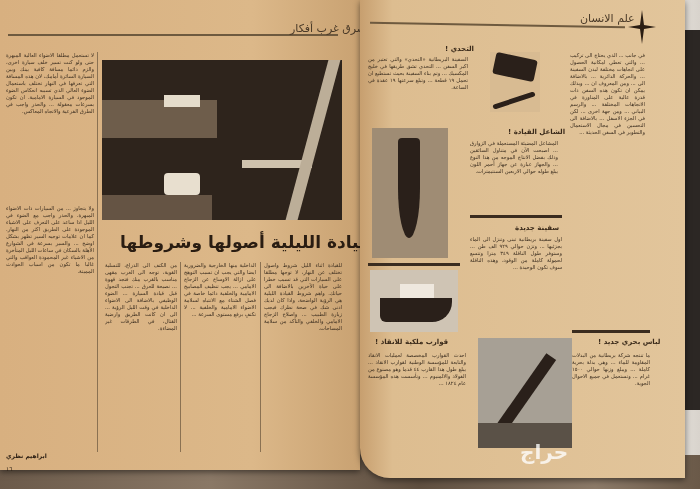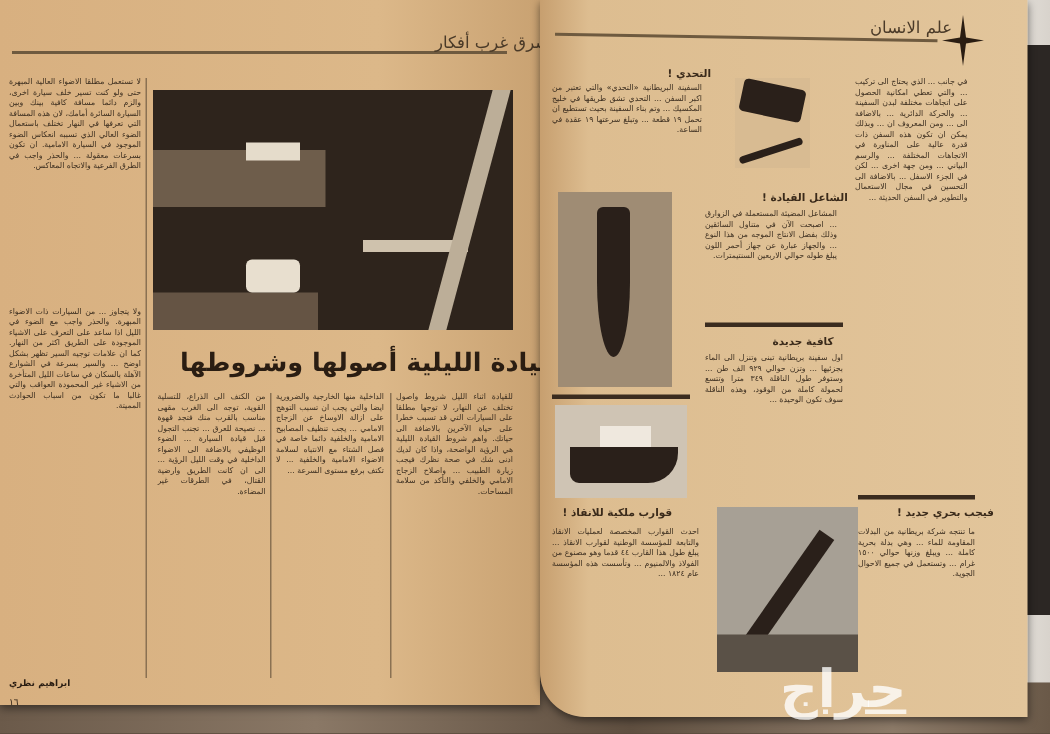--- a/index.html
+++ b/index.html
@@ -12,21 +12,21 @@
   .paper-dark{position:absolute;left:676px;top:30px;width:24px;height:380px;background:#2c2724;}
   .hdr-line{position:absolute;height:2px;background:#6e5a3f;}
   .hdr-text{position:absolute;font-size:11px;color:#4a3a28;direction:rtl;white-space:nowrap;}
   .col{position:absolute;direction:rtl;text-align:justify;font-size:5.2px;line-height:7px;color:#3d2f20;overflow:hidden;}
   .col-rule{position:absolute;width:1px;background:#8a7152;}
   .photo{position:absolute;background:#2e241c;overflow:hidden;}
   .headline{position:absolute;direction:rtl;font-weight:bold;color:#2a1d12;white-space:nowrap;}
   .subhead{position:absolute;direction:rtl;font-weight:bold;font-size:7px;color:#3a2a1a;white-space:nowrap;}
   .thick-rule{position:absolute;height:3px;background:#3b2c1f;}
   .compass{position:absolute;left:628px;top:10px;width:28px;height:34px;}
-  .watermark{position:absolute;left:520px;top:440px;font-size:35px;font-weight:bold;color:rgba(255,255,255,.78);direction:rtl;letter-spacing:2px;text-decoration:underline;}
+  .watermark{position:absolute;left:520px;top:440px;font-size:20px;font-weight:bold;color:rgba(255,255,255,.78);direction:rtl;letter-spacing:2px;}
   .author{position:absolute;font-size:6px;font-weight:bold;color:#2a1d12;direction:rtl;}
   .pagenum{position:absolute;font-size:6px;color:#2a1d12;}
 </style>
 </head>
 <body>
 
 <div class="carpet"></div>
 <div class="paper-edge"></div>
 <div class="paper-dark"></div>
 
@@ -72,40 +72,40 @@
   </div>
 
   <div class="photo" style="left:12px;top:128px;width:76px;height:130px;background:#9f8c74;">
     <div style="position:absolute;left:26px;top:10px;width:22px;height:100px;background:#2a201a;border-radius:4px 4px 50% 50%;"></div>
   </div>
 
   <div class="subhead" style="left:148px;top:128px;">الشاعل القيادة !</div>
   <div class="col" style="left:110px;top:140px;width:88px;height:70px;">المشاعل المضيئة المستعملة في الزوارق ... اصبحت الآن في متناول السائقين وذلك بفضل الانتاج الموجه من هذا النوع ... والجهاز عبارة عن جهاز أحمر اللون يبلغ طوله حوالي الاربعين السنتيمترات.</div>
   <div class="thick-rule" style="left:110px;top:215px;width:92px;"></div>
 
-  <div class="subhead" style="left:155px;top:224px;">كافية جديدة</div>
+  <div class="subhead" style="left:155px;top:224px;">سفينة جديدة</div>
   <div class="col" style="left:110px;top:236px;width:92px;height:100px;">اول سفينة بريطانية تبنى وتنزل الى الماء بجزئيها ... وتزن حوالي ٩٢٩ الف طن ... وستوفر طول الناقلة ٣٤٩ مترا وتتسع لحمولة كاملة من الوقود، وهذه الناقلة سوف تكون الوحيدة ...</div>
 
   <div class="thick-rule" style="left:8px;top:263px;width:92px;"></div>
   <div class="photo" style="left:10px;top:270px;width:88px;height:62px;background:#cfc4b4;">
     <div style="position:absolute;left:10px;top:28px;width:72px;height:24px;background:#2a201a;border-radius:0 0 20px 6px;"></div>
     <div style="position:absolute;left:30px;top:14px;width:34px;height:14px;background:#efe8de;"></div>
   </div>
 
   <div class="subhead" style="left:15px;top:338px;">قوارب ملكية للانقاذ !</div>
   <div class="col" style="left:8px;top:352px;width:98px;height:95px;">احدث القوارب المخصصة لعمليات الانقاذ والتابعة للمؤسسة الوطنية لقوارب الانقاذ ... يبلغ طول هذا القارب ٤٤ قدما وهو مصنوع من الفولاذ والالمنيوم ... وتأسست هذه المؤسسة عام ١٨٢٤ ...</div>
 
   <div class="photo" style="left:118px;top:338px;width:94px;height:110px;background:#a7a095;">
     <div style="position:absolute;left:40px;top:10px;width:12px;height:95px;background:#2a201a;transform:rotate(35deg);"></div>
     <div style="position:absolute;left:0;top:85px;width:94px;height:25px;background:#5a5147;"></div>
   </div>
 
   <div class="col" style="left:210px;top:52px;width:75px;height:275px;">في جانب ... الذي يحتاج الى تركيب ... والتي تعطي امكانية الحصول على اتجاهات مختلفة لبدن السفينة ... والحركة الدائرية ... بالاضافة الى ... ومن المعروف ان ... وبذلك يمكن ان تكون هذه السفن ذات قدرة عالية على المناورة في الاتجاهات المختلفة ... والرسم البياني ... ومن جهة اخرى ... لكن في الجزء الاسفل ... بالاضافة الى التحسين في مجال الاستعمال والتطوير في السفن الحديثة ...</div>
   <div class="thick-rule" style="left:212px;top:330px;width:78px;"></div>
-  <div class="subhead" style="left:238px;top:338px;">فيجب بحري جديد !</div>
+  <div class="subhead" style="left:238px;top:338px;">لباس بحري جديد !</div>
   <div class="col" style="left:212px;top:352px;width:78px;height:95px;">ما تنتجه شركة بريطانية من البدلات المقاومة للماء ... وهي بدلة بحرية كاملة ... ويبلغ وزنها حوالي ١٥٠٠ غرام ... وتستعمل في جميع الاحوال الجوية.</div>
 </div>
 
 <svg class="compass" viewBox="0 0 28 34">
   <polygon points="14,0 16,15 28,17 16,19 14,34 12,19 0,17 12,15" fill="#2a1d12"></polygon>
 </svg>
 
 <div class="watermark">حراج</div>
 
 </body></html>

